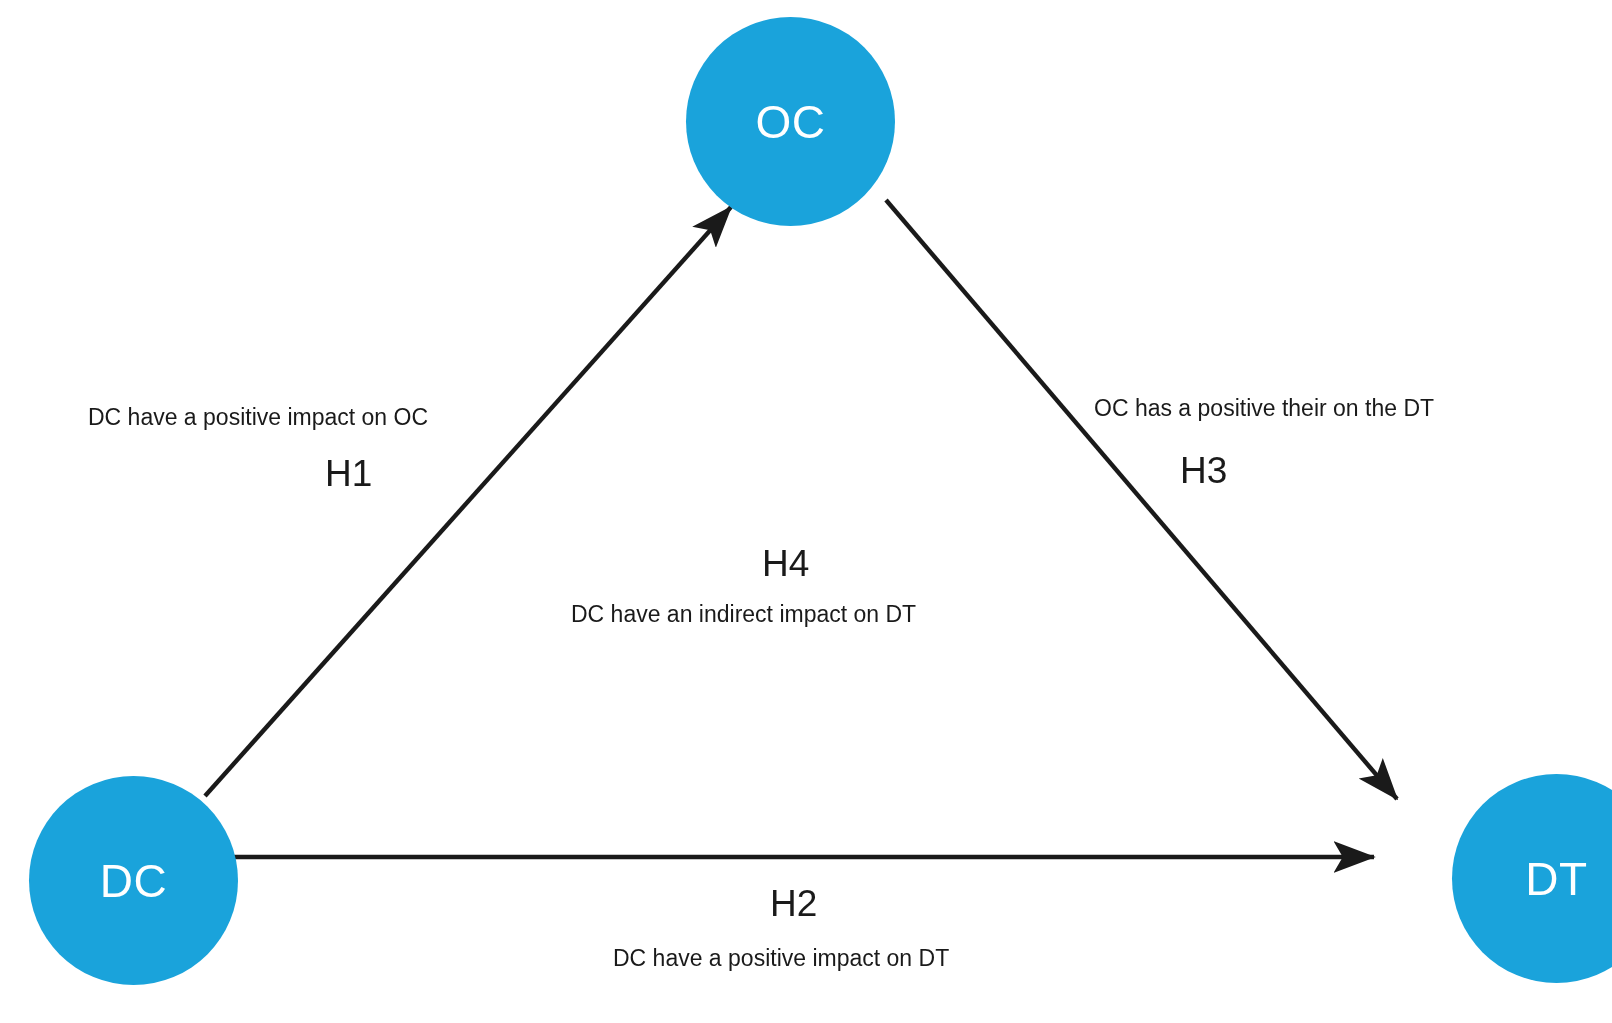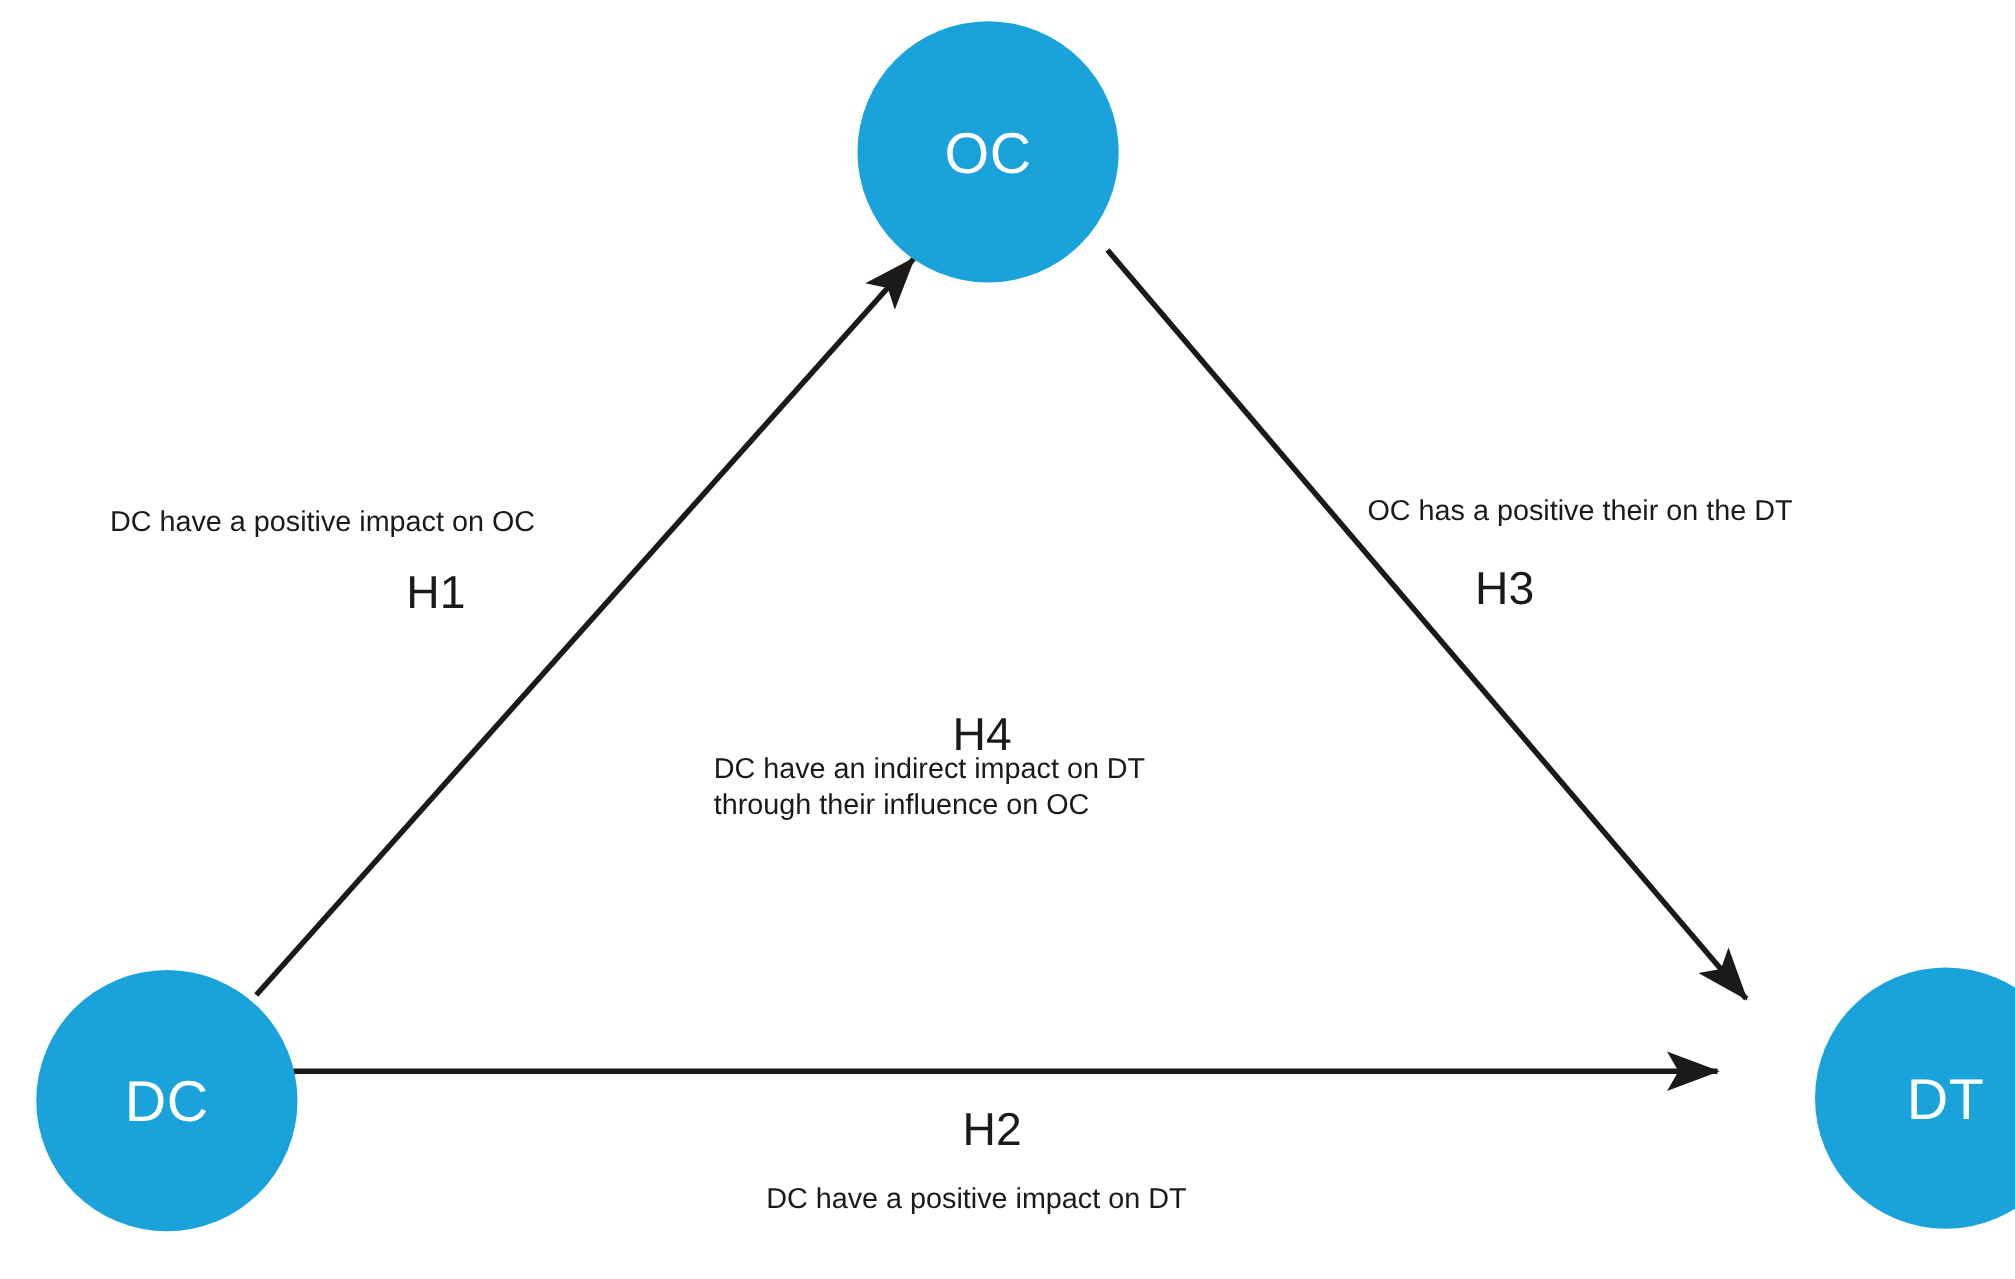--- a/index.html
+++ b/index.html
@@ -99,21 +99,20 @@
     top: 394px;
   }
   #annot-h3-code {
     left: 1180px;
     top: 452px;
   }
   
   #annot-h4-code {
     left: 762px;
     top: 545px;
-    margin-top: 24px;
   }
   #annot-h4-caption {
     left: 571px;
     top: 600px;
     width: 420px;
   }
   
   #annot-h2-code {
     left: 770px;
     top: 885px;
@@ -156,19 +155,18 @@
 
   <div class="edge-annot caption" id="annot-h1-caption">DC have a positive impact on OC</div>
   <div class="edge-annot hyp-code" id="annot-h1-code">H1</div>
 
   <div class="edge-annot caption" id="annot-h3-caption">OC has a positive their on the DT</div>
   <div class="edge-annot hyp-code" id="annot-h3-code">H3</div>
 
   <div class="edge-annot hyp-code" id="annot-h4-code">H4</div>
   <div class="edge-annot caption wrap" id="annot-h4-caption">
     <span>DC have an indirect impact on DT</span><br>
-    <span>through their influence on OC</span>
   </div>
 
   <div class="edge-annot hyp-code" id="annot-h2-code">H2</div>
   <div class="edge-annot caption" id="annot-h2-caption">DC have a positive impact on DT</div>
 
 </div>
 
 </body></html>

